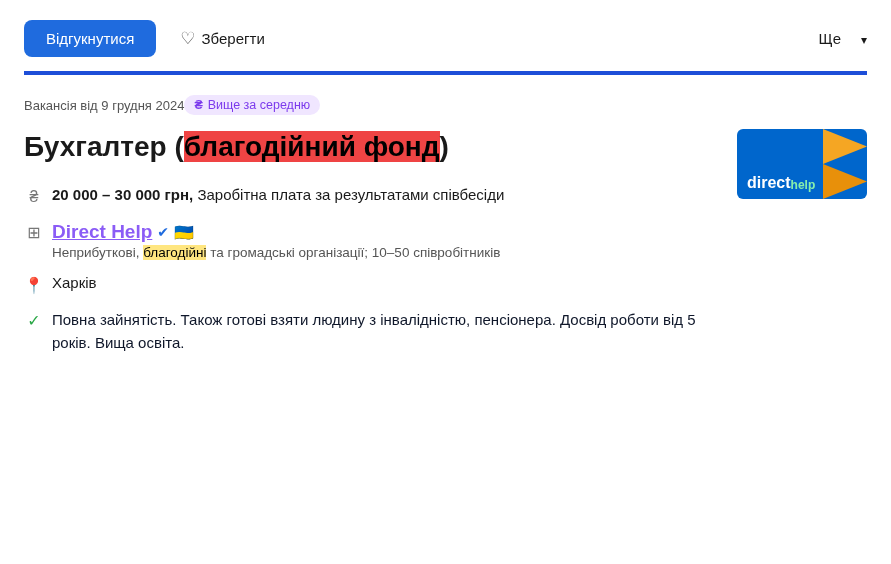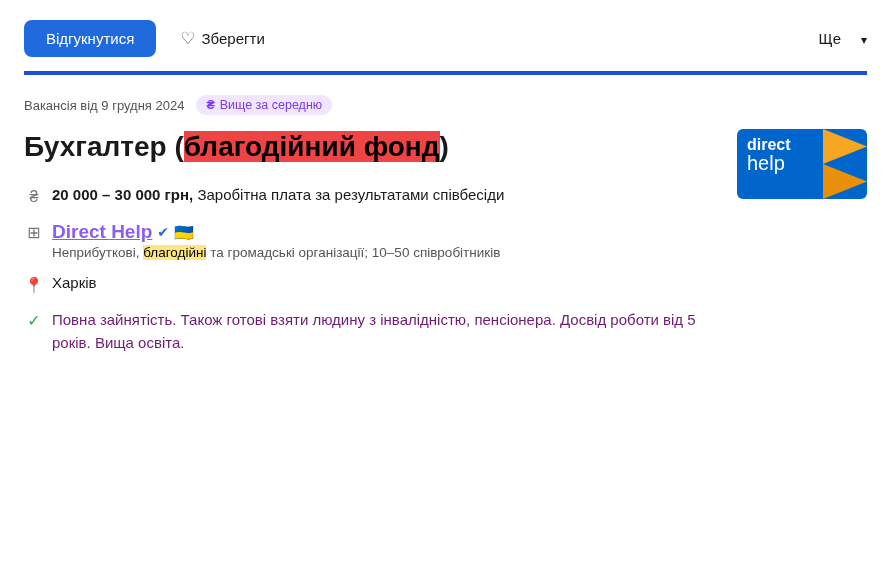--- a/index.html
+++ b/index.html
@@ -57,21 +57,21 @@
       gap: 20px;
     }
     .chevron-down {
       font-size: 12px;
     }
 
     
     .meta-row {
       display: flex;
       align-items: center;
-      gap: 12px;
+      gap: 0;
       margin-bottom: 14px;
       font-size: 13px;
       color: #555;
     }
     .badge-above-avg {
       background: #f0e6ff;
       color: #7c3aed;
       border-radius: 20px;
       padding: 3px 10px;
       font-size: 12.5px;
@@ -163,21 +163,21 @@
       font-size: 15px;
       color: #1a1a1a;
       text-align: center;
     }
     .checkmark-icon {
       color: #28a745;
       font-size: 16px;
     }
     .employment-text {
       font-size: 15px;
-      color: #701a75;
+      color: #0f172a;
       line-height: 1.5;
     }
 
     
     .company-logo-wrap {
       flex-shrink: 0;
       width: 130px;
       height: 70px;
     }
     .company-logo {
@@ -186,37 +186,36 @@
       background: #0066cc;
       border-radius: 6px;
       display: flex;
       align-items: center;
       justify-content: center;
       overflow: hidden;
       position: relative;
     }
     .logo-inner {
       display: flex;
-      flex-direction: column;
-      align-items: flex-start;
+      align-items: flex-end;
       padding: 8px 10px;
       width: 100%;
       height: 100%;
       position: relative;
     }
     .logo-text-direct {
       font-size: 16px;
       font-weight: 700;
       color: #fff;
       line-height: 1;
     }
     .logo-text-help {
-      font-size: 20px;
-      font-weight: 400;
-      color: #ffffff;
+      font-size: 12px;
+      font-weight: 700;
+      color: #86efac;
       line-height: 1;
     }
     .logo-arrow-wrap {
       position: absolute;
       right: 0;
       top: 0;
       bottom: 0;
       width: 44px;
       display: flex;
       flex-direction: column;

